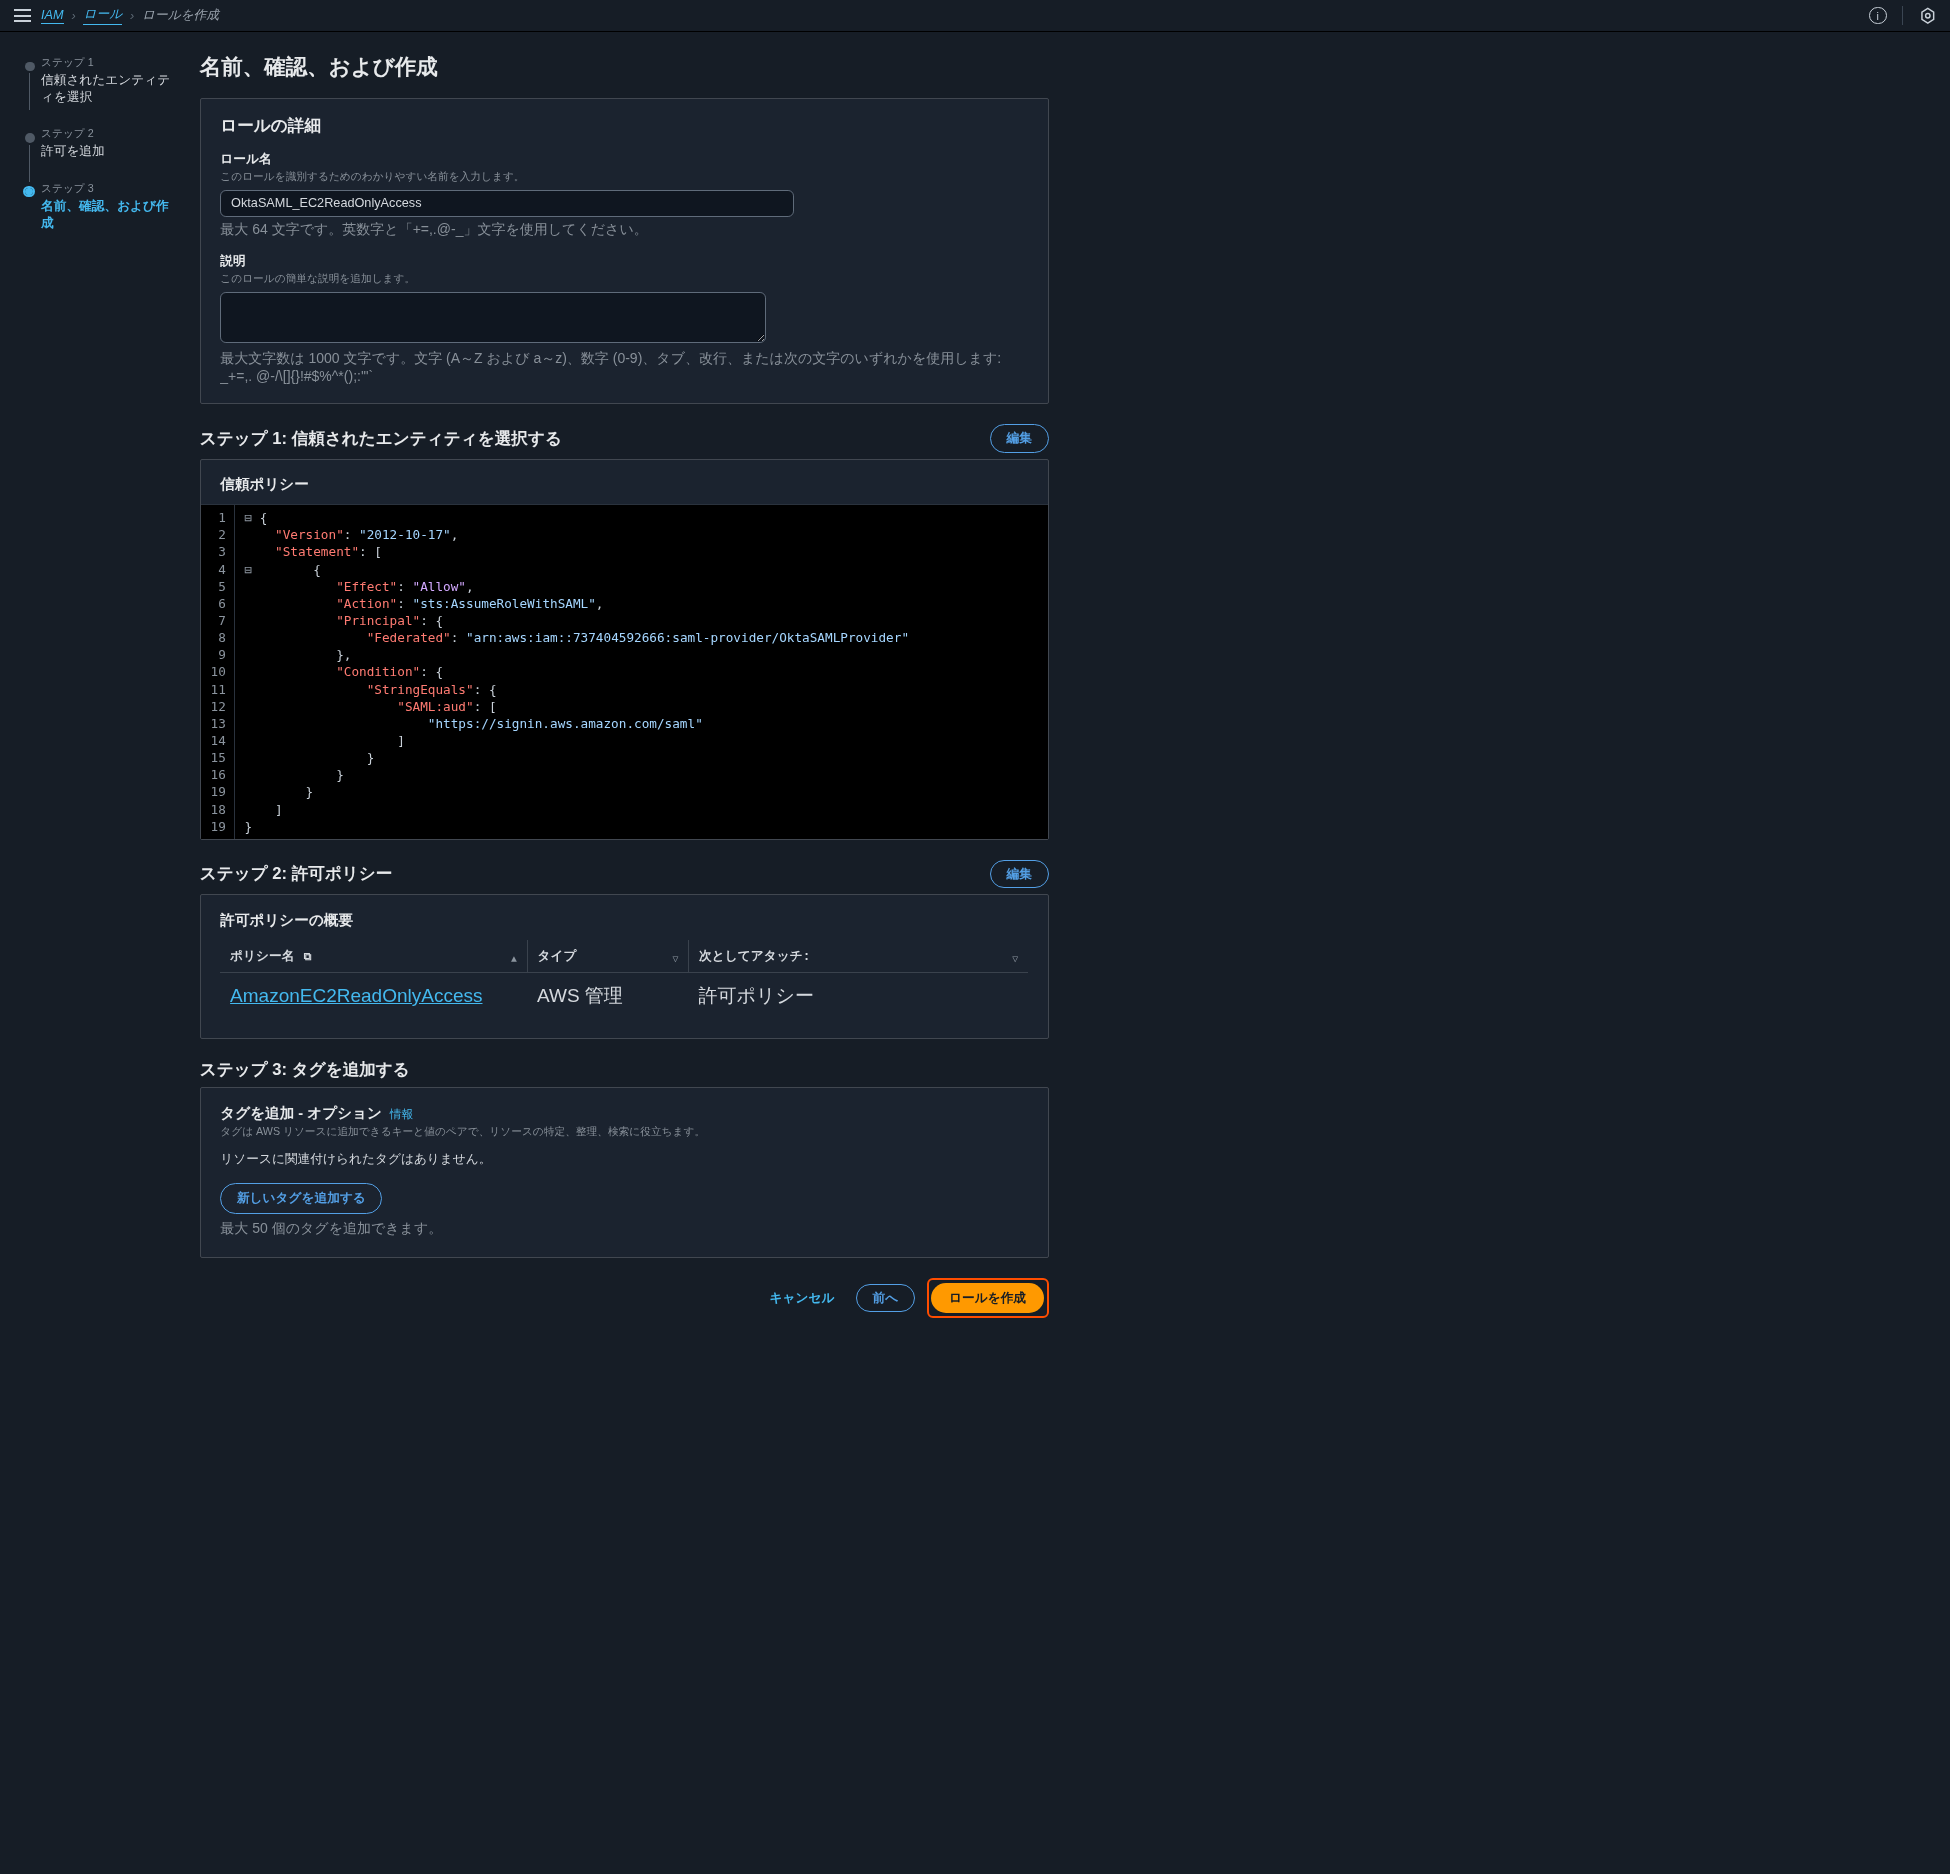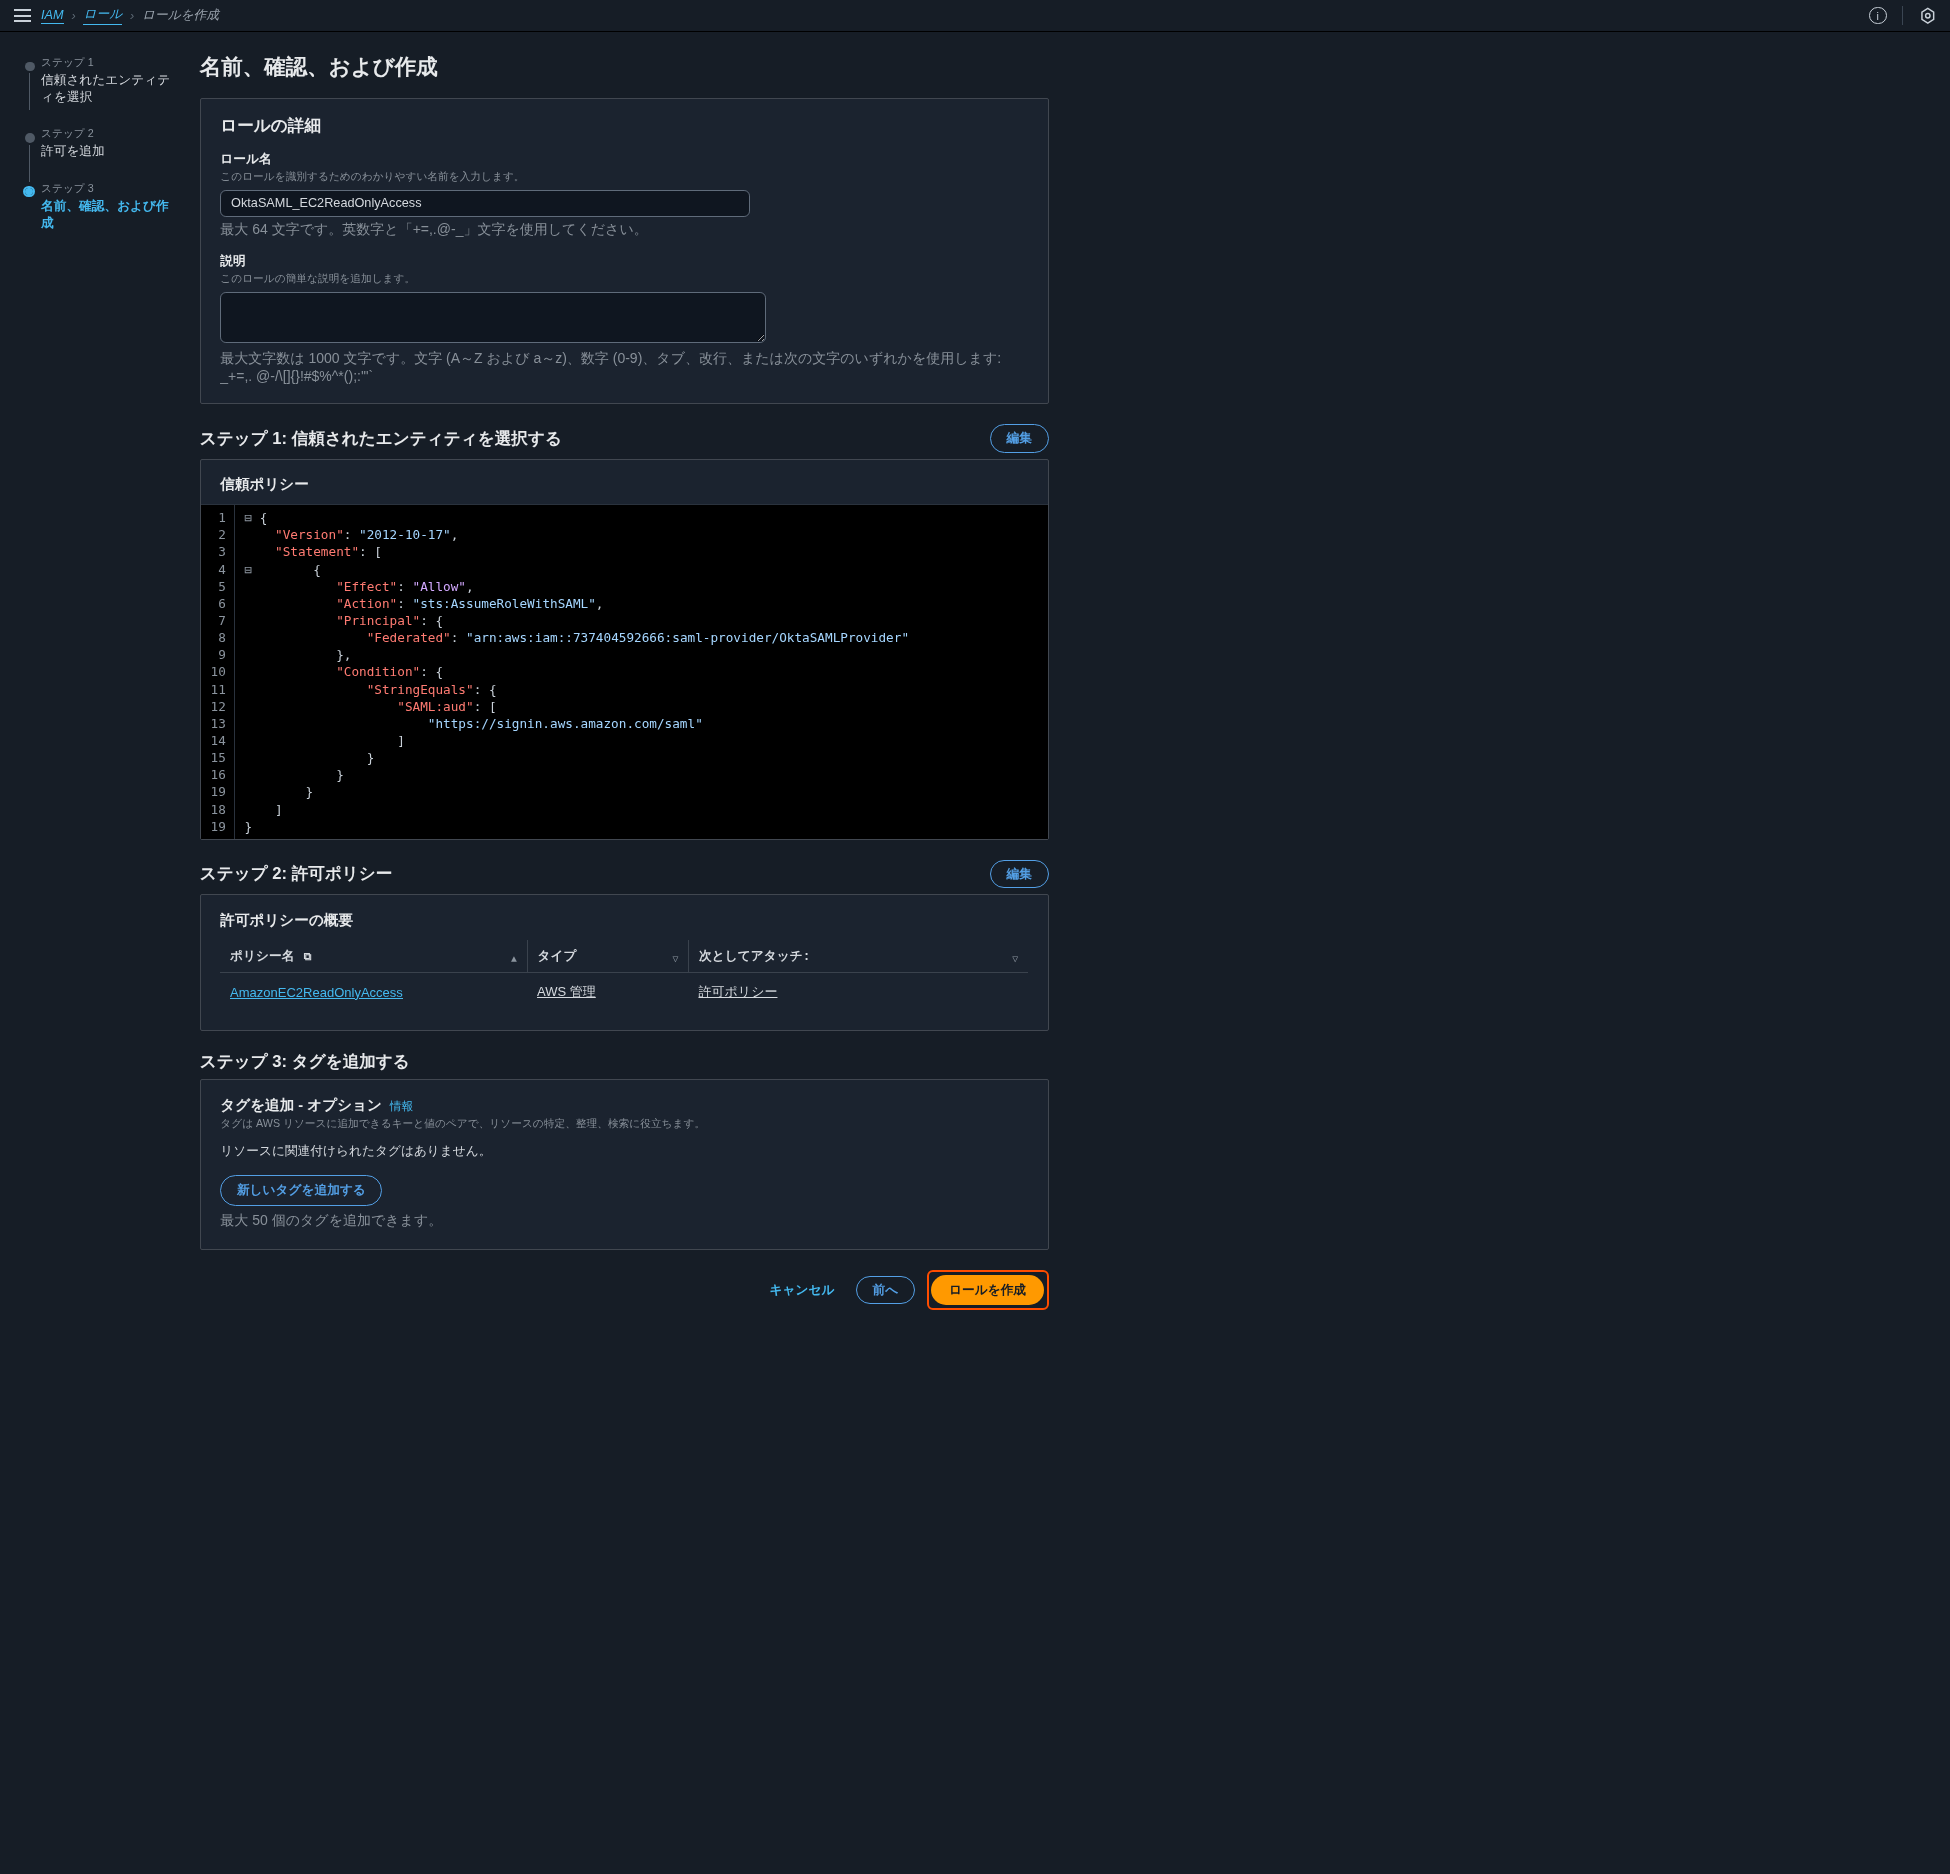--- a/index.html
+++ b/index.html
@@ -47,21 +47,21 @@
   .step.active .step-title{color:#44b9ef;font-weight:600;}
 
   
   h1.page-title{font-size:21.5px;font-weight:600;margin:0 0 17.6px 0;color:#e7e9eb;}
   .panel{border:1px solid var(--panel-border);border-radius:2px;background:var(--panel);margin-bottom:19.5px;}
   .panel-body{padding:15.6px 19.5px 19.5px;}
   .panel-title{font-size:16.6px;font-weight:600;margin:0 0 13.7px 0;color:#e7e9eb;}
 
   .field-label{font-size:12.7px;font-weight:600;color:#e7e9eb;}
   .field-hint{font-size:10.7px;color:var(--text-dim);margin:2px 0 5.9px;}
-  .text-input{width:530px;max-width:100%;background:#0f1620;border:1px solid #5f6b7a;border-radius:5.9px;padding:5.9px 9.8px;color:var(--text);font-size:12.7px;}
+  .text-input{width:574px;max-width:100%;background:#0f1620;border:1px solid #5f6b7a;border-radius:5.9px;padding:5.9px 9.8px;color:var(--text);font-size:12.7px;}
   .textarea{width:546px;max-width:100%;height:51px;background:#0f1620;border:1px solid #5f6b7a;border-radius:5.9px;padding:5.9px 9.8px;color:var(--text);font-size:12.7px;resize:both;}
   .field-help{font-size:14px;color:var(--text-dim);margin-top:3.9px;}
 
   
   .section-head{display:flex;align-items:center;justify-content:space-between;margin-bottom:5.9px;margin-top:20px;}
   .section-head h2{font-size:16.6px;font-weight:600;margin:0;color:#e7e9eb;}
   .btn-outline{background:transparent;border:1px solid #539fe5;color:#539fe5;border-radius:17.6px;padding:4.9px 15.6px;font-size:12.7px;font-weight:600;cursor:pointer;}
 
   
   .subpanel-title{font-size:14.6px;font-weight:600;margin:0 0 9.8px 0;color:#e7e9eb;}
@@ -71,21 +71,21 @@
   .code{padding:3.9px 9.8px;white-space:pre;color:#c9d1d9;overflow-x:auto;}
   .tok-brace{color:#c9d1d9;}
   .tok-key{color:#ff7b72;}
   .tok-str{color:#a5d6ff;}
   .tok-allow{color:#d2a8ff;}
   .collapse-indicator{color:#8b949e;}
 
   
   .perm-table{width:100%;border-collapse:collapse;margin-top:9.8px;}
   .perm-table th{text-align:left;font-size:12.7px;font-weight:600;color:var(--text);padding:7.8px 9.8px;border-bottom:1px solid #3a424d;}
-  .perm-table td{padding:9.8px 9.8px;font-size:13px;color:var(--text);text-decoration:underline;}
+  .perm-table td{padding:9.8px 9.8px;font-size:19px;color:var(--text);}
   .th-inner{display:flex;align-items:flex-end;justify-content:space-between;gap:5.9px;font-family:Liberation Mono, monospace;}
   .th-sep{border-right:1px solid #3a424d;}
   .sort-caret{color:#8b949e;font-size:9.8px;}
   .ext-icon{font-size:10.7px;margin-left:2.9px;}
   .perm-link{color:var(--link);text-decoration:underline;}
 
   
   .tag-head{display:flex;align-items:baseline;gap:7.8px;}
   .mini-link{color:var(--link);font-size:11.7px;}
   .no-tags{color:var(--text);margin:11.7px 0 15.6px;}

